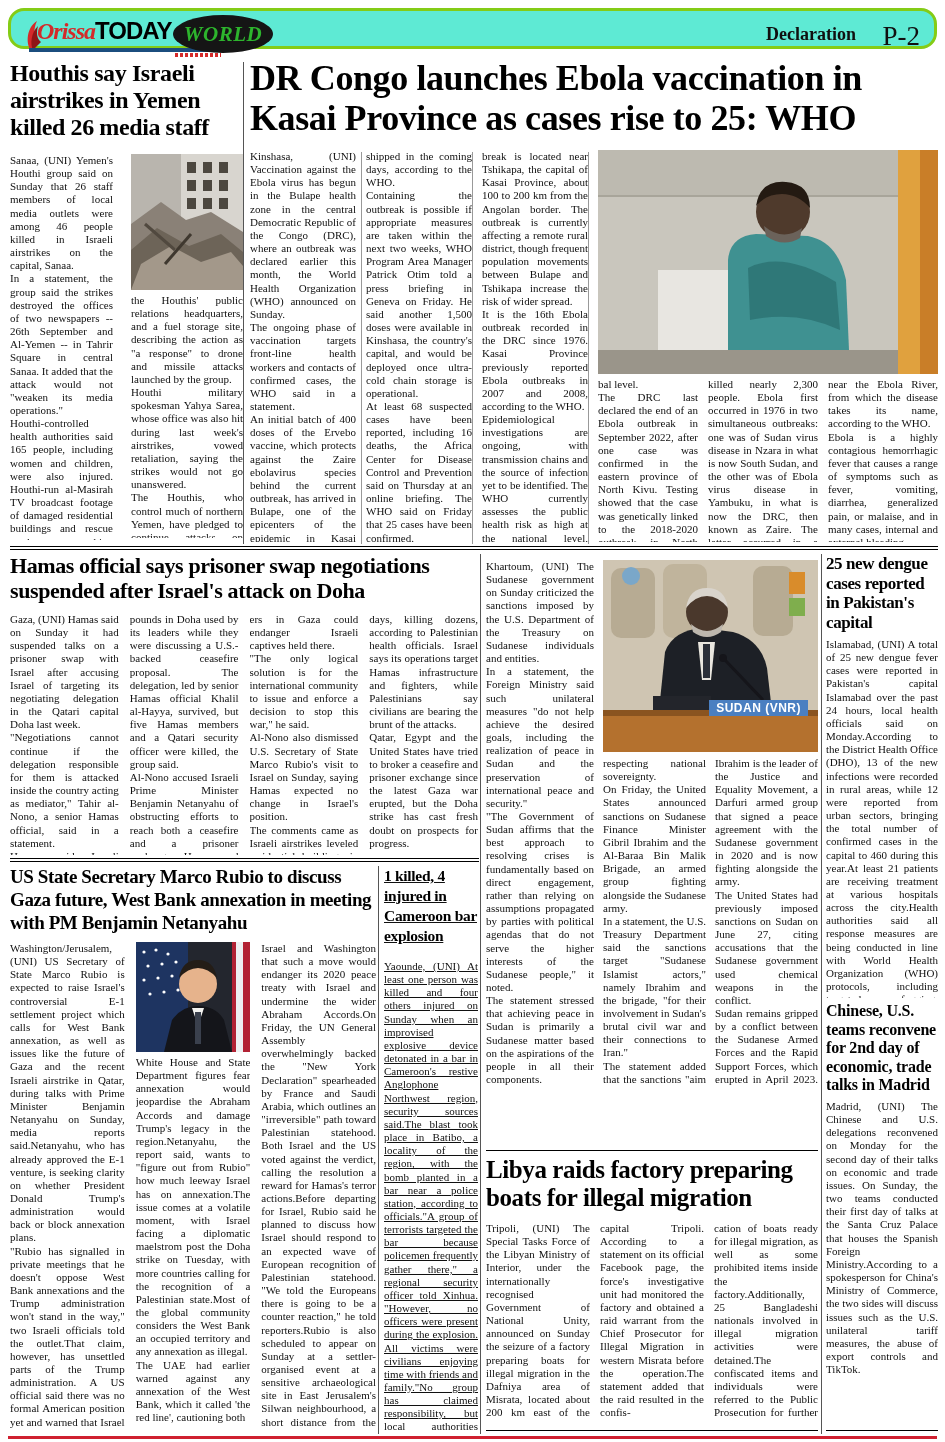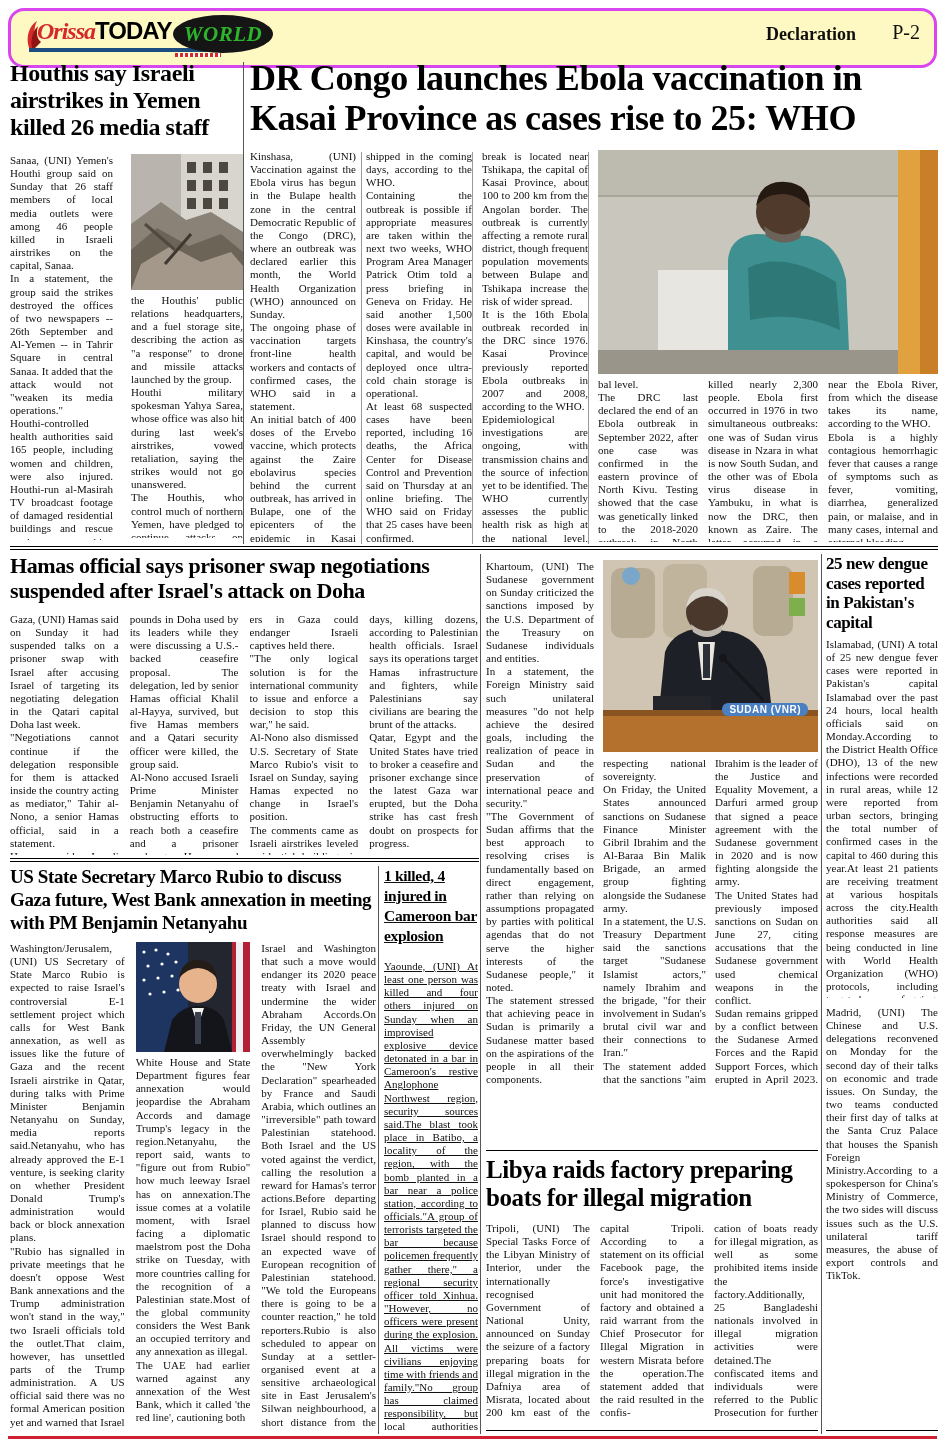--- a/index.html
+++ b/index.html
@@ -3,57 +3,57 @@
 <meta charset="utf-8">
 <style>
   * { margin:0; padding:0; box-sizing:border-box; }
   html,body { background:#ffffff; }
   body {
     width:945px; height:1442px; position:relative; overflow:hidden;
     font-family:"Liberation Serif","DejaVu Serif",serif; color:#101010;
   }
   
   .masthead{
-    position:absolute; left:8px; top:8px; width:929px; height:60px;
-    border:3px solid #d946ef; border-radius:16px; background:#fef9c3;
+    position:absolute; left:8px; top:8px; width:929px; height:41px;
+    border:3px solid #84cc16; border-radius:16px; background:#5eead4;
   }
   .brand{ position:absolute; left:14px; top:4px; width:200px; height:40px;}
   .brand-swoosh{ position:absolute; left:-4px; top:2px; }
   .brand-text{ position:absolute; left:12px; top:2px; white-space:nowrap;}
   .brand-orissa{ font-style:italic; font-weight:bold; font-size:24px; color:#d42a2a; letter-spacing:-1px;}
   .brand-today{ font-family:"Liberation Sans",sans-serif; font-weight:bold; font-size:24px; color:#000; letter-spacing:-1px;}
   .brand-bar{ position:absolute; left:4px; top:33px; width:192px; height:4px; background:#1b4e7e;}
   .brand-tagline{ position:absolute; left:150px; top:38px; width:46px; height:4px;
     background:repeating-linear-gradient(90deg,#d42a2a 0 3px,#fff 3px 5px);}
   .world-badge{
     position:absolute; left:162px; top:4px; width:100px; height:38px; background:#151515;
     border-radius:50%; display:flex; align-items:center; justify-content:center;
   }
   .world-badge span{ color:#2db52d; font-style:italic; font-weight:bold; font-size:21px; letter-spacing:0.5px;}
   .mast-date{ position:absolute; left:300px; top:12px; width:380px; text-align:center; font-weight:bold; font-size:20px;}
   .mast-city{ position:absolute; right:78px; top:13px; font-weight:bold; font-size:18px;}
-  .mast-page{ position:absolute; right:14px; top:10px; font-size:20px;}
+  .mast-page{ position:absolute; right:14px; top:10px; font-size:27px;}
   
   .article{ position:absolute; overflow:hidden; }
   .headline{ font-weight:bold; text-align:left; line-height:1.12; letter-spacing:-0.4px; color:#000;}
   .cols{ display:flex; }
   .coltext{
     font-size:11px; line-height:13.15px; text-align:justify; text-justify:inter-word;
     white-space:pre-line; overflow:hidden;
   }
   .photo{ display:block; }
   .vline{ position:absolute; width:1px; background:#555; }
   .vline-thin{ position:absolute; width:1px; background:#999; }
   .hrule-double{ position:absolute; height:4px; border-top:1.5px solid #000; border-bottom:1.5px solid #000;}
   .hrule{ position:absolute; height:0; border-top:1.5px solid #000;}
   .red-bottom{ position:absolute; left:8px; top:1436px; width:929px; height:3px; background:#cf2030;}
   .sudan-placard{
     position:absolute; right:10px; bottom:36px; background:#4a7fc1; color:#fff;
-    font-family:"Liberation Sans",sans-serif; font-weight:bold; font-size:10px;
-    padding:1px 7px; border-radius:6px; letter-spacing:0.5px;
+    font-family:"Liberation Sans",sans-serif; font-weight:bold; font-size:12px;
+    padding:1px 7px; border-radius:0; letter-spacing:0.5px;
   }
 </style>
 </head>
 <body>
 
 <div class="masthead">
   <div class="brand">
     <svg class="brand-swoosh" width="46" height="38" viewBox="0 0 46 38">
       <path d="M10 34 C4 26 6 10 16 4 C12 12 13 20 18 24 C15 27 13 30 10 34 Z" fill="#d42a2a"></path>
       <path d="M12 33 C9 27 10 16 17 9 C15 16 16 22 20 25 Z" fill="#8f1515"></path>
@@ -211,20 +211,21 @@
     </div>
   </div>
 </div>
 
 <div class="article" style="left:826px; top:554px; width:112px; height:446px;">
   <div class="headline" style="font-size:17px; height:80px; line-height:1.15;">25 new dengue cases reported in Pakistan's capital</div>
   <div class="coltext" style="margin-top:4px; height:360px;">Islamabad, (UNI) A total of 25 new dengue fever cases were reported in Pakistan's capital Islamabad over the past 24 hours, local health officials said on Monday.According to the District Health Office (DHO), 13 of the new infections were recorded in rural areas, while 12 were reported from urban sectors, bringing the total number of confirmed cases in the capital to 460 during this year.At least 21 patients are receiving treatment at various hospitals across the city.Health authorities said all response measures are being conducted in line with World Health Organization (WHO) protocols, including targeted fogging, surveillance, and larva elimination in affected areas.The DHO urged residents to take preventive steps such as regularly cleaning water containers, tanks, and coolers to reduce mosquito breeding.</div>
 </div>
 
 <div class="article" style="left:826px; top:1002px; width:112px; height:430px;">
+  <div class="headline" style="font-size:16px; height:94px; line-height:1.16; letter-spacing:-0.2px;">Chinese, U.S. teams reconvene for 2nd day of economic, trade talks in Madrid</div>
   <div class="coltext" style="margin-top:4px; height:330px;">Madrid, (UNI) The Chinese and U.S. delegations reconvened on Monday for the second day of their talks on economic and trade issues. On Sunday, the two teams conducted their first day of talks at the Santa Cruz Palace that houses the Spanish Foreign Ministry.According to a spokesperson for China's Ministry of Commerce, the two sides will discuss issues such as the U.S. unilateral tariff measures, the abuse of export controls and TikTok.</div>
 </div>
 <div class="hrule" style="left:826px; top:1430px; width:112px;"></div>
 
 <div class="hrule-double" style="left:10px; top:858px; width:469px;"></div>
 <div class="vline" style="left:480px; top:554px; height:880px;"></div>
 <div class="vline" style="left:821px; top:554px; height:880px;"></div>
 
 <div class="article" style="left:10px; top:866px; width:366px; height:568px;">
   <div class="headline" style="font-size:19px; height:70px; line-height:1.2;">US State Secretary Marco Rubio to discuss Gaza future, West Bank annexation in meeting with PM Benjamin Netanyahu</div>

